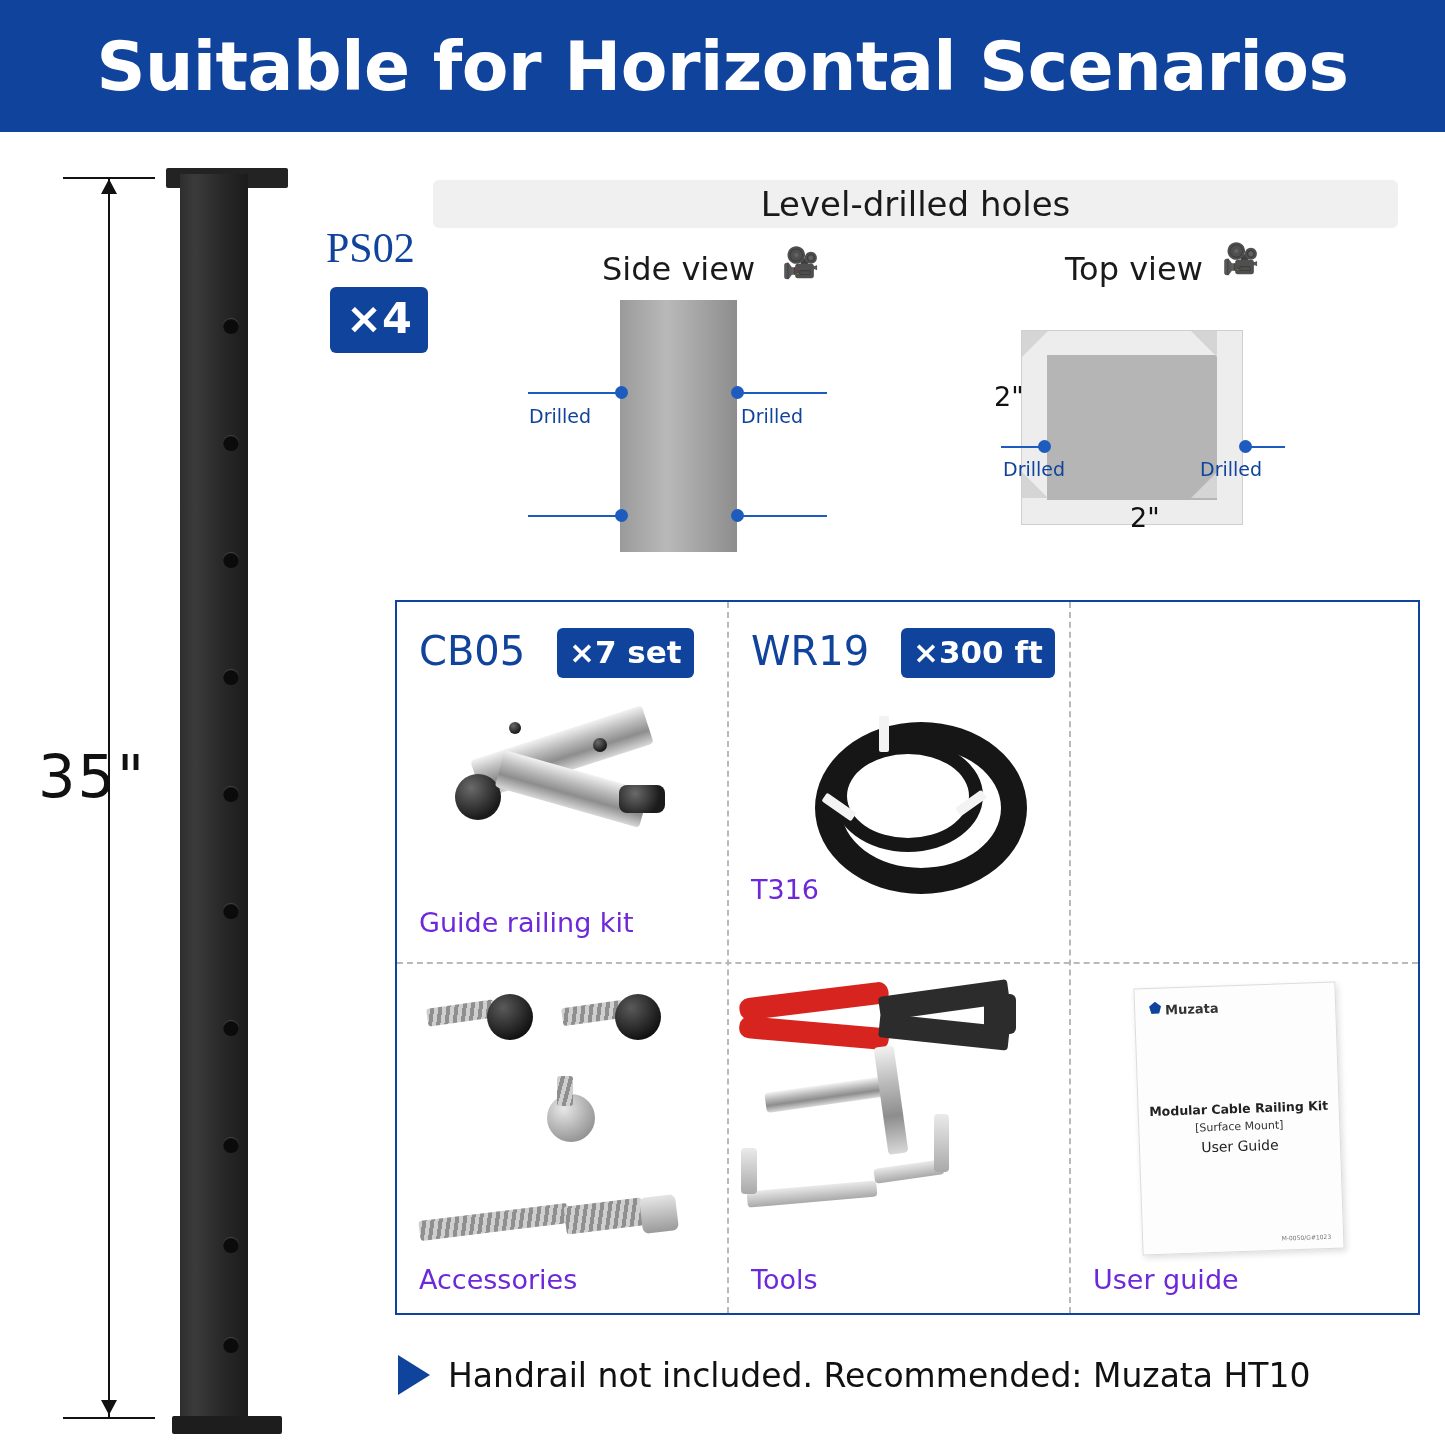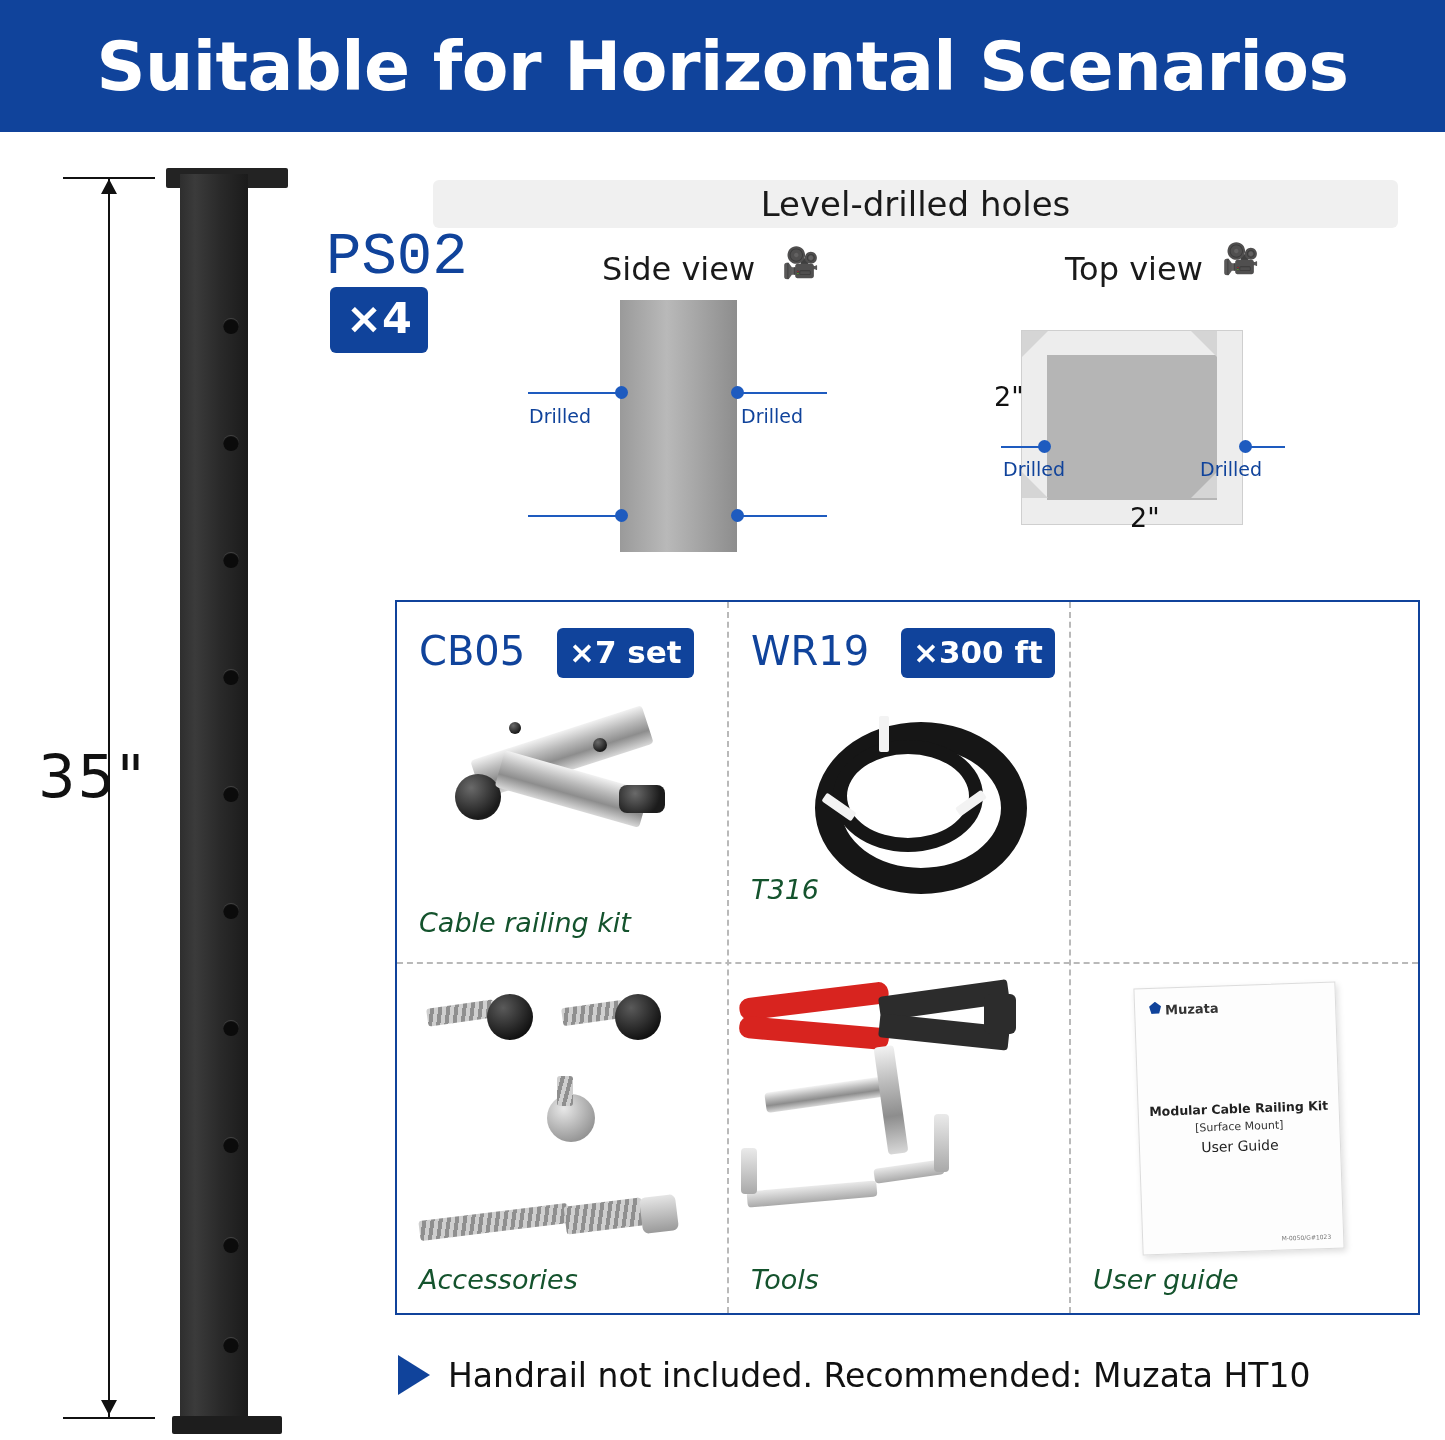--- a/index.html
+++ b/index.html
@@ -113,23 +113,23 @@
     height: 16px;
     border-radius: 50%;
     background: #0b0b0b;
     box-shadow: inset 0 1px 1px rgba(255,255,255,0.25);
   }
 
   .ps02-label {
     position: absolute;
     left: 326px;
     top: 224px;
-    font-size: 59px;
+    font-size: 42px;
     color: #10439b;
-    font-family: Liberation Mono, monospace;
+    font-family: Liberation Serif, serif;
   }
   .ps02-badge {
     position: absolute;
     left: 330px;
     top: 287px;
     background: #10439b;
     color: #fff;
     font-size: 43px;
     font-weight: bold;
     padding: 6px 16px 10px 16px;
@@ -272,24 +272,23 @@
     font-size: 31px;
     font-weight: bold;
     padding: 6px 12px 8px 12px;
     border-radius: 6px;
     font-family: "DejaVu Sans", sans-serif;
     white-space: nowrap;
   }
   .caption {
     position: absolute;
     font-size: 27px;
-    color: #14532d;
+    color: #6d28d9;
     font-family: "DejaVu Sans", sans-serif;
     line-height: 1.15;
-    font-style: italic;
   }
 
   
   .footer-note {
     position: absolute;
     left: 398px;
     top: 1355px;
     display: flex;
     align-items: center;
     gap: 18px;
@@ -521,21 +520,21 @@
 
     <div class="art">
       <div class="metal-rod" style="left:75px; top:130px; width:180px; height:40px; transform:rotate(-18deg);"></div>
       <div class="dark-knob" style="left:58px; top:172px; width:46px; height:46px;"></div>
       <div class="metal-rod" style="left:100px; top:168px; width:150px; height:38px; transform:rotate(16deg);"></div>
       <div class="dark-knob" style="left:222px; top:183px; width:46px; height:28px; border-radius:8px;"></div>
       <div class="dark-knob" style="left:196px; top:136px; width:14px; height:14px;"></div>
       <div class="dark-knob" style="left:112px; top:120px; width:12px; height:12px;"></div>
     </div>
 
-    <div class="caption" style="left:22px; top:305px;">Cable railing kit</div>
+    <div class="caption" style="left:22px; top:305px;">Guide railing kit</div>
   </div>
 
   <div class="cell" style="left:332px; top:0; width:340px; height:360px;">
     <div class="sku" style="left:22px; top:26px;">WR19</div>
     <div class="qty-badge" style="left:172px; top:26px;">×300 ft</div>
 
     <div class="art">
       <div class="coil" style="left:86px; top:120px; width:160px; height:120px;"></div>
       <div class="coil" style="left:104px; top:138px; width:122px; height:84px; border-width:14px;"></div>
       <div class="coil-band" style="left:150px; top:114px; width:10px; height:36px;"></div>

